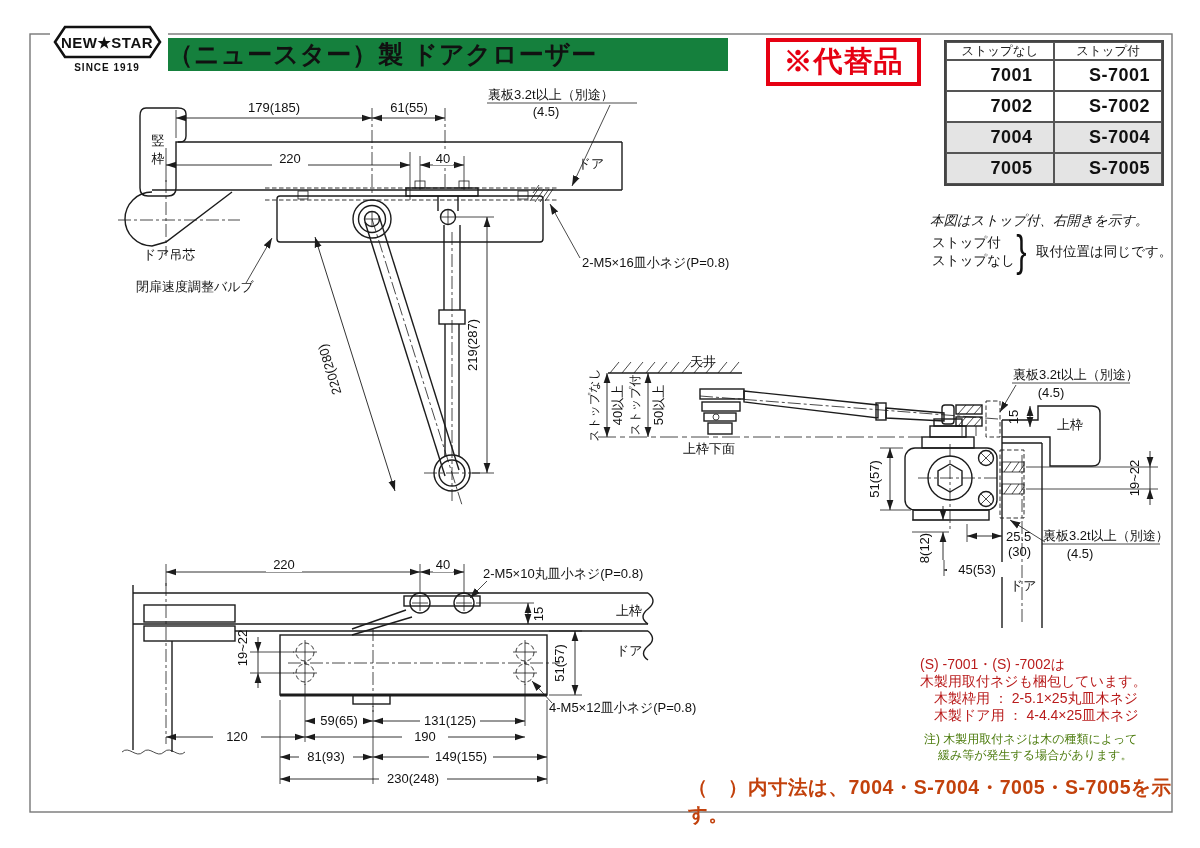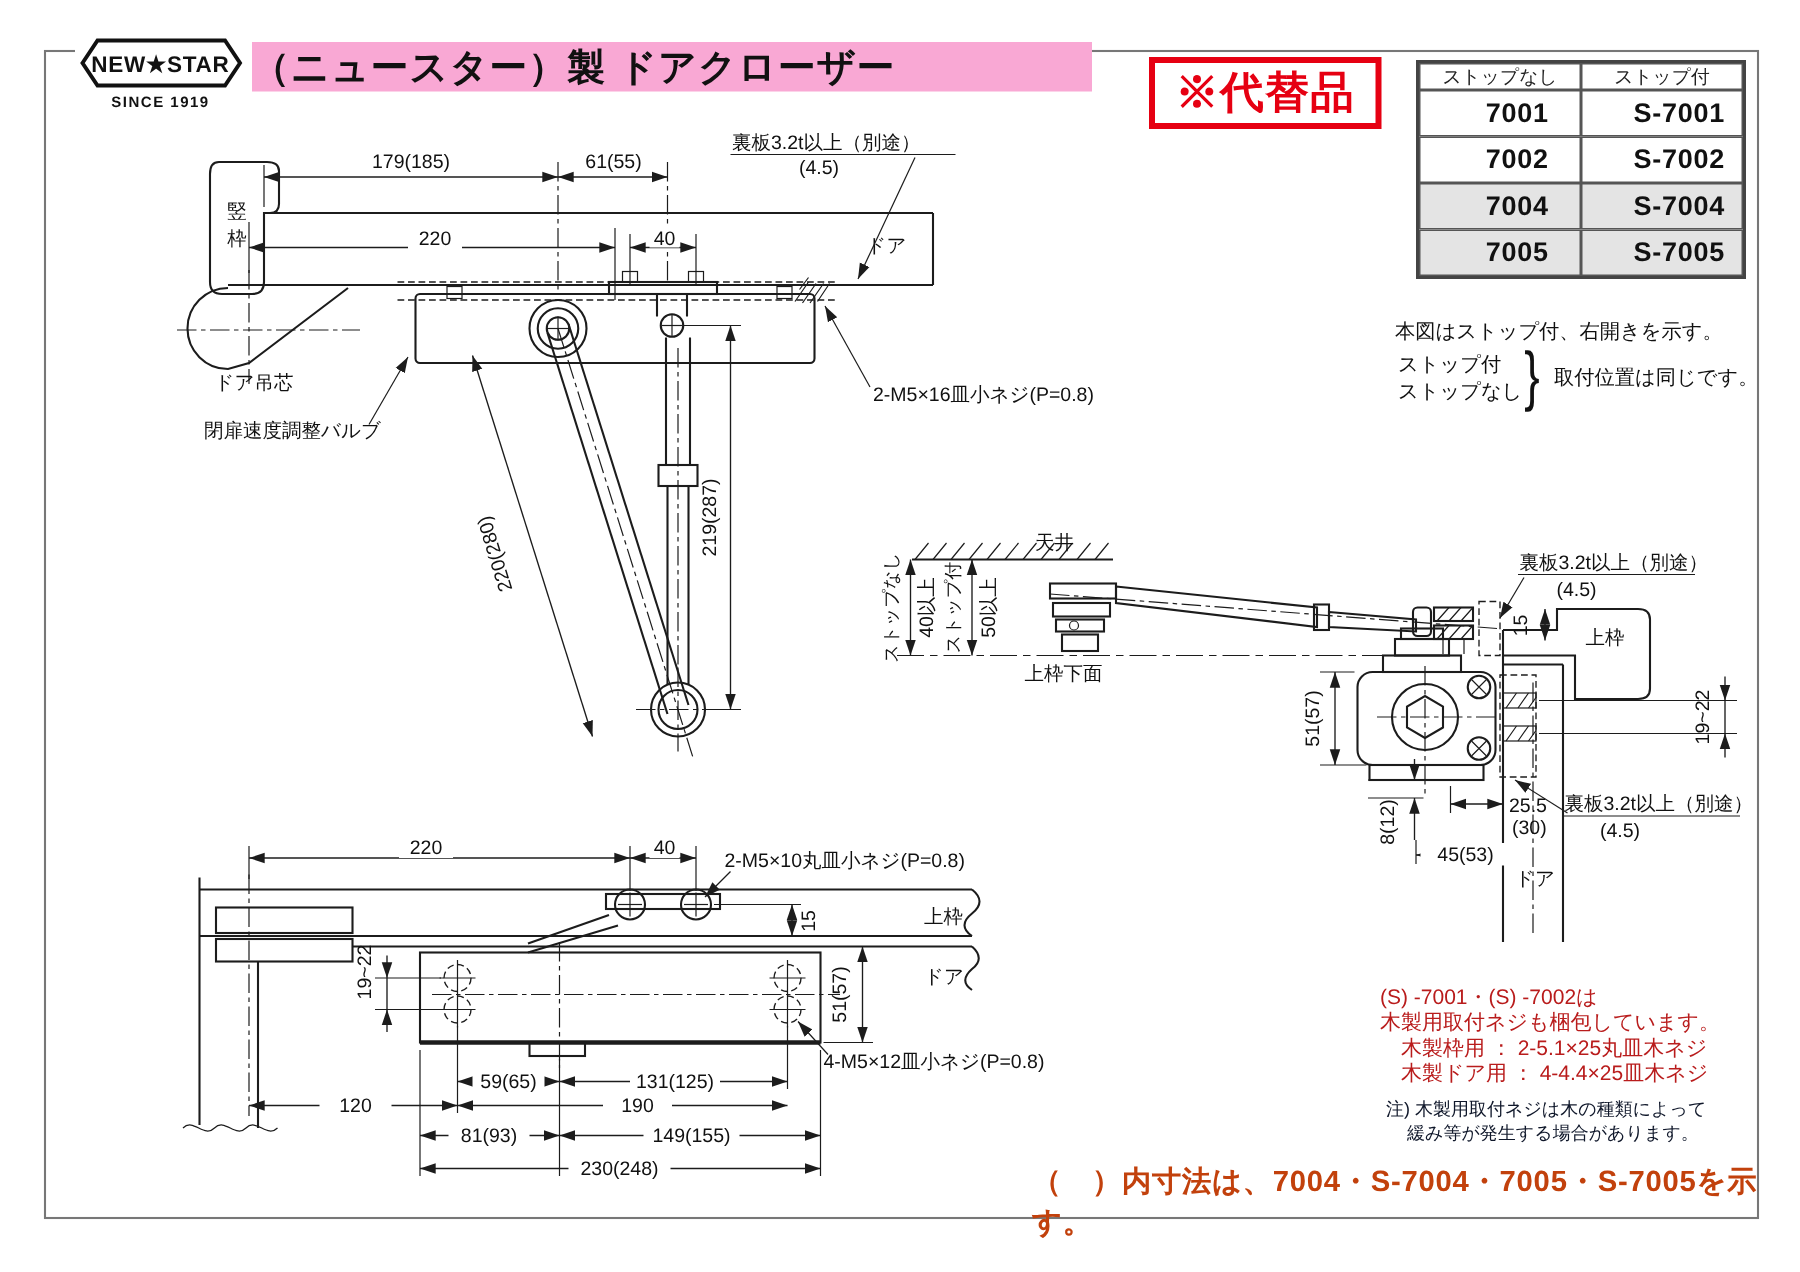--- a/index.html
+++ b/index.html
@@ -12,43 +12,43 @@
   .dm{fill:none;stroke:#1c1c1c;stroke-width:0.9}
   .cl{fill:none;stroke:#1c1c1c;stroke-width:0.8;stroke-dasharray:13 3 3 3}
   .hd{fill:none;stroke:#1c1c1c;stroke-width:0.9;stroke-dasharray:4.5 2.5}
   .bd{fill:none;stroke:#1c1c1c;stroke-width:3}
   .wb{fill:#fff;stroke:none}
   text.dt{font-size:13px;fill:#111;text-anchor:middle;font-family:"Liberation Sans",sans-serif}
   text.lb{font-size:13px;fill:#111;text-anchor:start;font-family:"Liberation Sans",sans-serif}
   text.s12{font-size:12px}
   
   .logo-wrap{position:absolute;left:50px;top:24px;width:118px;background:#fff;}
-  .title{position:absolute;left:168px;top:28px;width:560px;background:#f9a8d4;font-size:25px;
+  .title{position:absolute;left:168px;top:38px;width:560px;background:#15803d;font-size:25px;
     font-weight:bold;color:#111;letter-spacing:1px;}
   .badge{position:absolute;left:766px;top:38px;width:147px;height:40px;border:4px solid #e60012;
     display:flex;align-items:center;justify-content:center;background:#fff;}
   .badge span{font-size:29px;font-weight:bold;color:#e60012;letter-spacing:1px;}
   
   .mtable{position:absolute;left:944px;top:40px;width:216px;border:2px solid #444;border-collapse:collapse;background:#fff;}
   .mtable div{box-sizing:border-box;}
   .trow{display:flex;}
   .tcell{width:108px;border:1px solid #555;display:flex;align-items:center;justify-content:center;}
   .thead .tcell{height:18px;font-size:12.5px;color:#222;}
   .tbody .tcell{height:31px;font-size:18px;font-weight:bold;color:#111;letter-spacing:0.5px;padding-left:23px;}
   .hl .tcell{background:#e4e4e4;}
   
-  .note1{position:absolute;left:930px;top:212px;font-size:13.5px;color:#111;}
+  .note1{position:absolute;left:930px;top:212px;font-size:13.5px;color:#111;font-style:italic;}
   .brace-block{position:absolute;left:932px;top:234px;font-size:13.5px;color:#111;line-height:18px;}
   .brace-char{position:absolute;left:1014px;top:226px;font-size:44px;font-weight:200;color:#111;
     transform:scaleX(0.7);}
   .brace-note{position:absolute;left:1036px;top:243px;font-size:13.5px;color:#111;}
   
   .wood{position:absolute;left:920px;top:656px;font-size:14px;color:#b91c1c;line-height:17px;}
   .wood .ind{padding-left:14px;}
-  .caution{position:absolute;left:924px;top:731px;font-size:12px;color:#0f172a;line-height:16px;}
+  .caution{position:absolute;left:924px;top:731px;font-size:12px;color:#4d7c0f;line-height:16px;}
   .caution .ind{padding-left:14px;}
   .footer{position:absolute;left:688px;top:774px;font-size:19.5px;font-weight:bold;color:#c2410c;letter-spacing:0.5px;}
 </style>
 </head>
 <body>
 
 <div id="stage">
 
   <svg id="dwg" width="1200" height="848" viewBox="0 0 1200 848">
     <defs>

